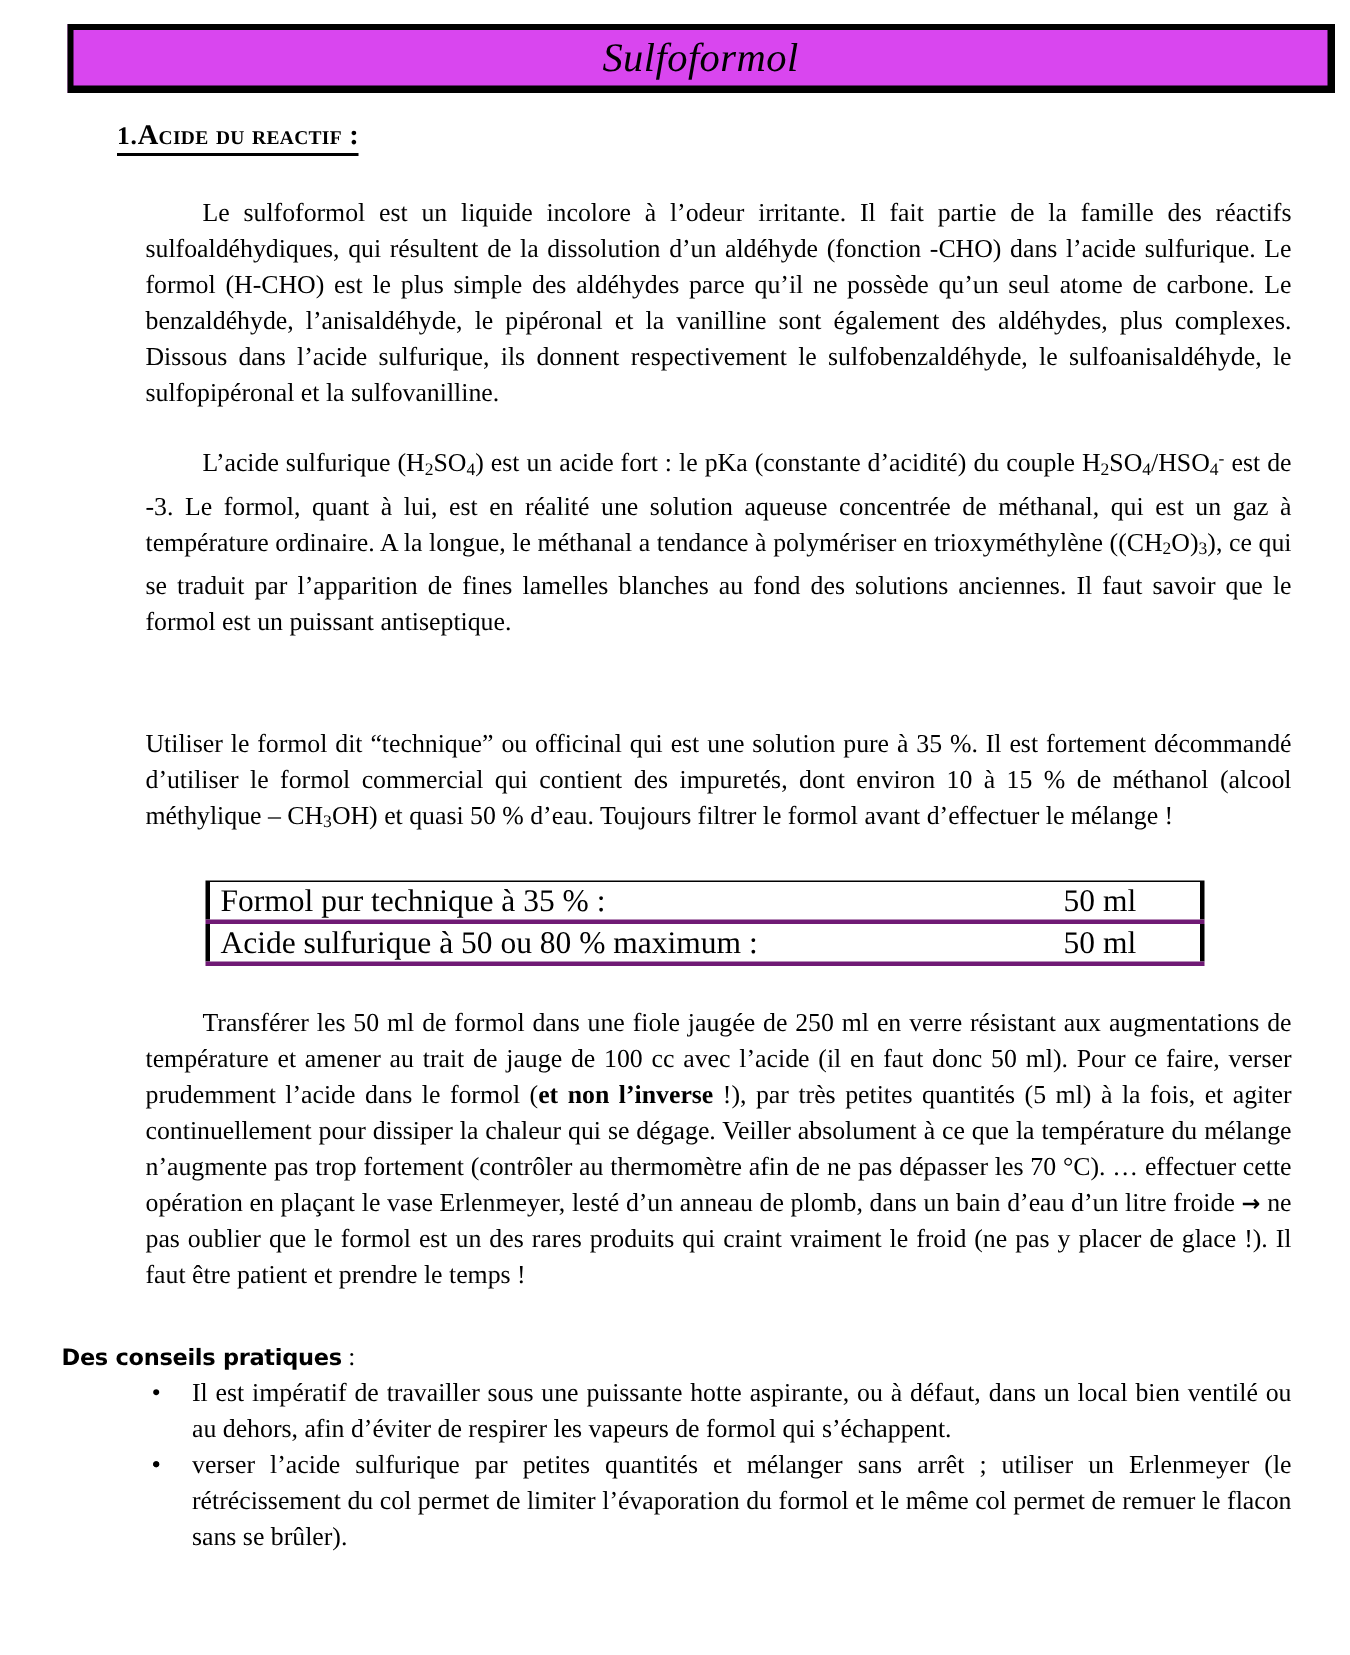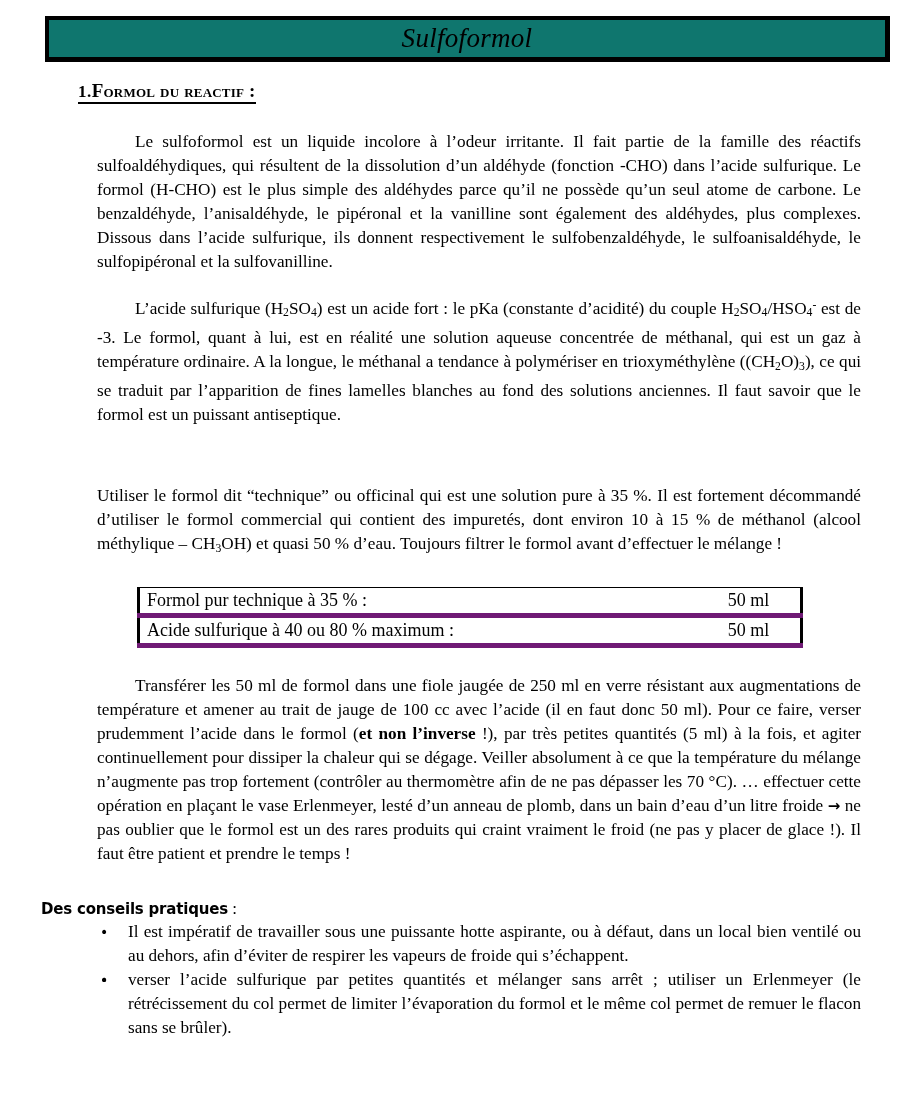--- a/index.html
+++ b/index.html
@@ -26,21 +26,21 @@
   }
 
   
   .title-banner {
     position: absolute;
     left: 45px;
     top: 16px;
     width: 845px;
     height: 46px;
     box-sizing: border-box;
-    background: #0f766e;
+    background: #d946ef;
     border: 4px solid #000000;
     border-right-width: 5px;
     border-bottom-width: 5px;
     display: flex;
     align-items: center;
     justify-content: center;
   }
   .title-text {
     font-family: "Liberation Serif", "DejaVu Serif", serif;
     font-style: italic;
@@ -112,28 +112,28 @@
     width: 666px;
     border-collapse: collapse;
     box-sizing: border-box;
     border-left: 3px solid #000000;
     border-right: 3px solid #000000;
     border-top: 1px solid #000000;
     border-bottom: 1px solid #000000;
   }
   .ingredients td {
     border-top: 1px solid #000000;
-    border-bottom: 5px solid #701a75;
+    border-bottom: 3px solid #701a75;
     padding: 1px 7px 2px 7px;
-    font-size: 18px;
+    font-size: 21px;
     line-height: 22px;
     vertical-align: middle;
   }
   .ingredients td.qty {
-    text-align: center;
+    text-align: left;
     white-space: nowrap;
     padding-right: 9px;
   }
 
   
   .tips-heading {
     margin: 0 0 0 41px;
     font-size: 16px;
     line-height: 22px;
   }
@@ -180,21 +180,21 @@
 
 <div class="page">
 
   <div class="title-banner">
     <span class="title-text">Sulfoformol</span>
   </div>
 
   <div class="content">
 
     <div class="heading-wrap">
-      <span class="section-heading"><span class="num">1.</span><span class="caps">Formol du reactif :</span></span>
+      <span class="section-heading"><span class="num">1.</span><span class="caps">Acide du reactif :</span></span>
     </div>
 
     <div class="gap-lg"></div>
 
     <p class="body indent">Le sulfoformol est un liquide incolore à l’odeur irritante. Il fait partie de la famille des réactifs sulfoaldéhydiques, qui résultent de la dissolution d’un aldéhyde (fonction -CHO) dans l’acide sulfurique. Le formol (H-CHO) est le plus simple des aldéhydes parce qu’il ne possède qu’un seul atome de carbone. Le benzaldéhyde, l’anisaldéhyde, le pipéronal et la vanilline sont également des aldéhydes, plus complexes. Dissous dans l’acide sulfurique, ils donnent respectivement le sulfobenzaldéhyde, le sulfoanisaldéhyde, le sulfopipéronal et la sulfovanilline.</p>
 
     <div class="gap-md"></div>
 
     <p class="body indent"><span>L’acide sulfurique (H</span><sub>2</sub><span>SO</span><sub>4</sub><span>) est un acide fort : le pKa (constante d’acidité) du couple H</span><sub>2</sub><span>SO</span><sub>4</sub><span>/HSO</span><sub>4</sub><sup>-</sup><span> est de -3. Le formol, quant à lui, est en réalité une solution aqueuse concentrée de méthanal, qui est un gaz à température ordinaire. A la longue, le méthanal a tendance à polymériser en trioxyméthylène ((CH</span><sub>2</sub><span>O)</span><sub>3</sub><span>), ce qui se traduit par l’apparition de fines lamelles blanches au fond des solutions anciennes. Il faut savoir que le formol est un puissant antiseptique.</span></p>
 
@@ -207,35 +207,35 @@
 
     <div class="gap-lg"></div>
 
     <table class="ingredients">
       <tbody>
         <tr>
           <td>Formol pur technique à 35 % :</td>
           <td class="qty">50 ml</td>
         </tr>
         <tr>
-          <td>Acide sulfurique à 40 ou 80 % maximum :</td>
+          <td>Acide sulfurique à 50 ou 80 % maximum :</td>
           <td class="qty">50 ml</td>
         </tr>
       </tbody>
     </table>
 
     <div class="gap-lg"></div>
 
     <p class="body indent"><span>Transférer les 50 ml de formol dans une fiole jaugée de 250 ml en verre résistant aux augmentations de température et amener au trait de jauge de 100 cc avec l’acide (il en faut donc 50 ml). Pour ce faire, verser prudemment l’acide dans le formol (</span><b class="inline-bold">et non l’inverse</b><span> !), par très petites quantités (5 ml) à la fois, et agiter continuellement pour dissiper la chaleur qui se dégage. Veiller absolument à ce que la température du mélange n’augmente pas trop fortement (contrôler au thermomètre afin de ne pas dépasser les 70 °C). … effectuer cette opération en plaçant le vase Erlenmeyer, lesté d’un anneau de plomb, dans un bain d’eau d’un litre froide </span><span class="arrow-glyph">→</span><span> ne pas oublier que le formol est un des rares produits qui craint vraiment le froid (ne pas y placer de glace !). Il faut être patient et prendre le temps !</span></p>
 
     <div class="gap-xl"></div>
 
     <div class="tips-heading"><span class="tips-label">Des conseils pratiques</span><span class="tips-colon"> :</span></div>
 
 
     <ul class="tips">
-      <li><span class="bullet">•</span><span>Il est impératif de travailler sous une puissante hotte aspirante, ou à défaut, dans un local bien ventilé ou au dehors, afin d’éviter de respirer les vapeurs de froide qui s’échappent.</span></li>
+      <li><span class="bullet">•</span><span>Il est impératif de travailler sous une puissante hotte aspirante, ou à défaut, dans un local bien ventilé ou au dehors, afin d’éviter de respirer les vapeurs de formol qui s’échappent.</span></li>
       <li><span class="bullet">•</span></li>
       <li><span class="bullet">•</span><span>verser l’acide sulfurique par petites quantités et mélanger sans arrêt ; utiliser un Erlenmeyer (le rétrécissement du col permet de limiter l’évaporation du formol et le même col permet de remuer le flacon sans se brûler).</span></li>
     </ul>
 
   </div>
 </div>
 
 </body></html>

